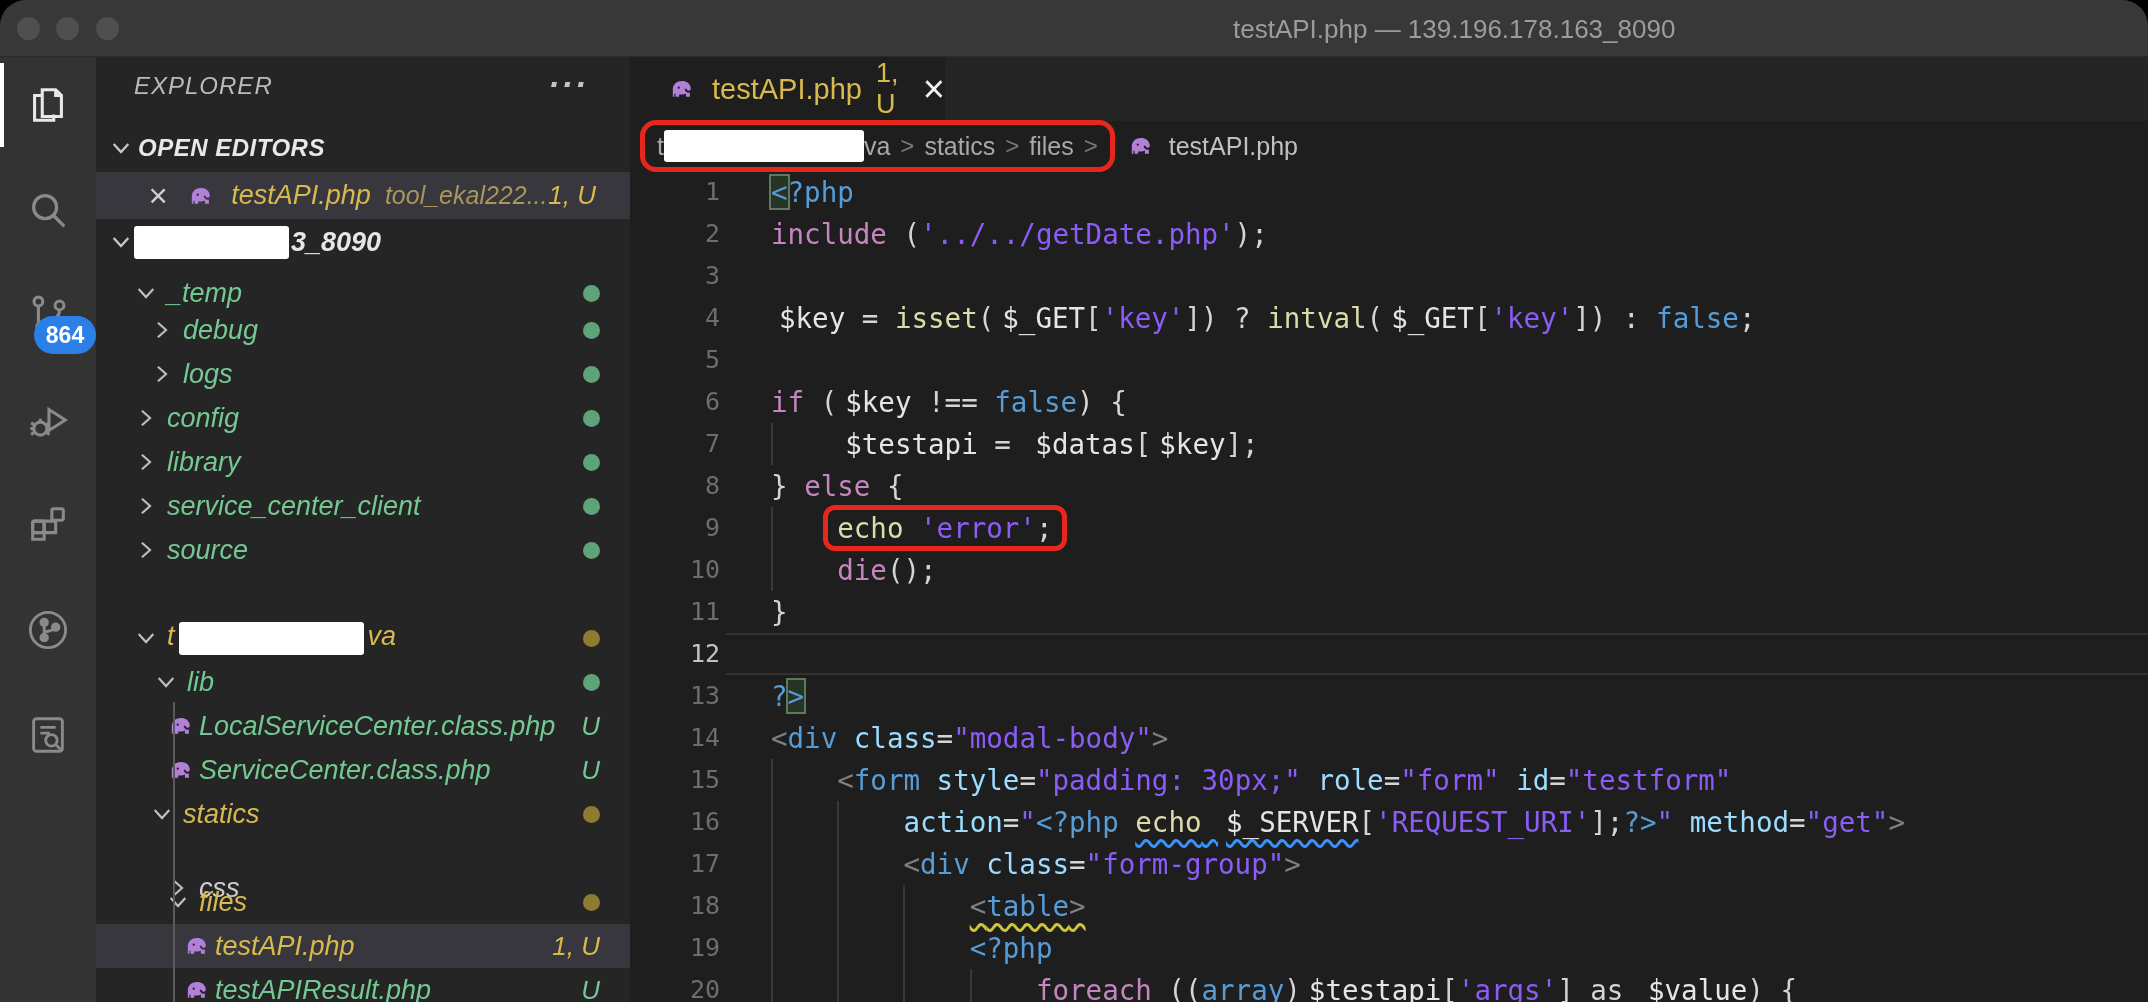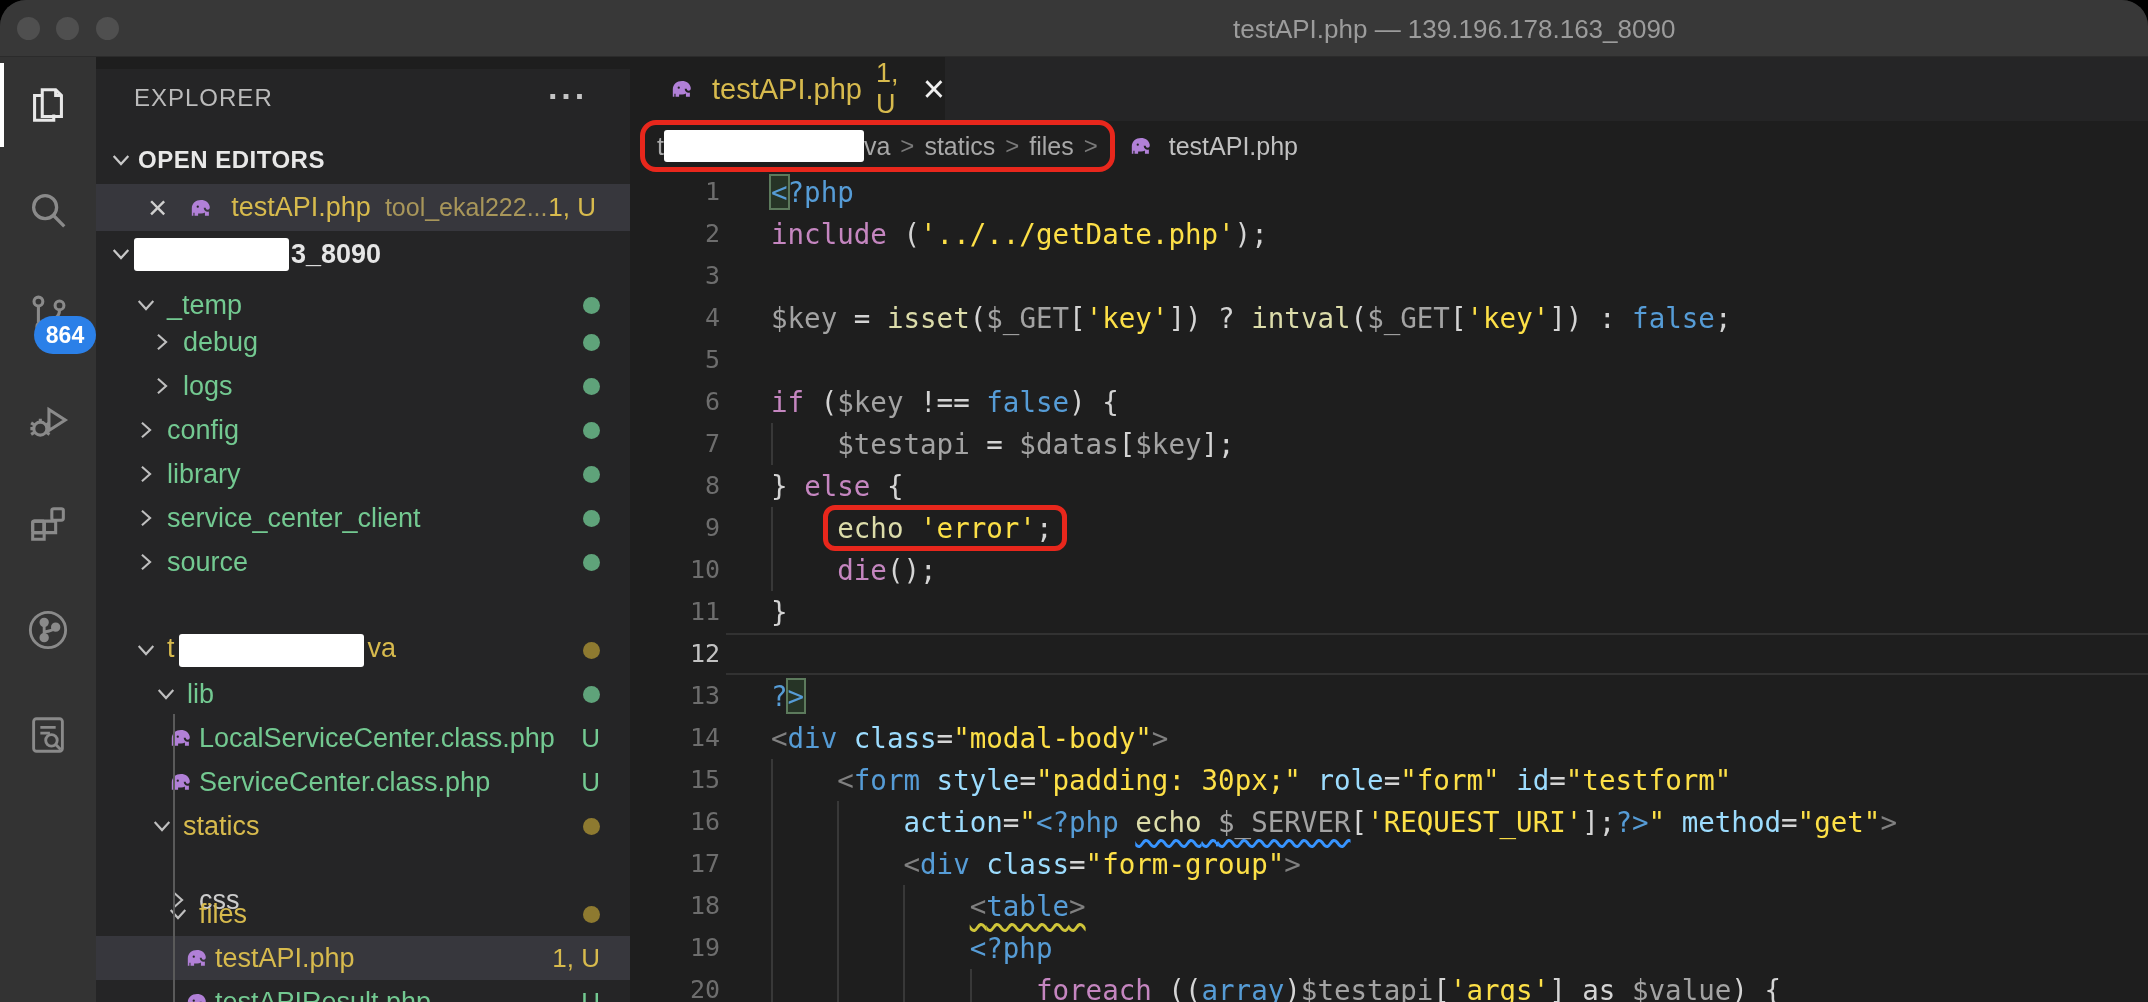--- a/index.html
+++ b/index.html
@@ -9,21 +9,21 @@
 
   
   .titlebar { position:absolute; left:0; top:0; right:0; height:57px; background:#383838; border-bottom:1px solid #2b2b2b; }
   .traffic { position:absolute; top:17px; width:23px; height:23px; border-radius:50%; background:#4F4F4F; }
   .t1{left:17px;} .t2{left:56px;} .t3{left:96px;}
   .win-title { position:absolute; left:1233px; top:14px; font-size:26px; color:#9C9C9C; white-space:nowrap; }
 
   
   .main { position:absolute; top:57px; left:0; right:0; bottom:0; }
   .activitybar { position:absolute; left:0; top:0; width:96px; bottom:0; background:#333333; }
-  .sidebar { position:absolute; left:96px; top:12px; width:534px; bottom:0; background:#252526; overflow:hidden; }
+  .sidebar { position:absolute; left:96px; top:0; width:534px; bottom:0; background:#252526; overflow:hidden;font-style:italic; }
   .editor { position:absolute; left:630px; top:0; right:0; bottom:0; background:#1E1E1E; }
 
   
   .act-item { position:absolute; left:0; width:96px; height:96px; }
   .act-item svg { position:absolute; left:25px; top:25px; width:46px; height:46px; }
   .act-item .ind { position:absolute; left:0; top:6px; bottom:6px; width:4px; background:#fff; }
   .act-badge { position:absolute; left:34px; top:50px; min-width:62px; height:38px; background:#2B80E8; color:#fff;
                font-size:23px; font-weight:bold; border-radius:20px; display:flex; align-items:center; justify-content:center; padding:0 10px; }
 
   
@@ -76,22 +76,22 @@
   .breadcrumb .redact { height:32px; }
 
   
   #code { position:absolute; left:0; top:114px; right:0; bottom:0; font-family:"DejaVu Sans Mono","Liberation Mono",monospace; font-size:27.5px; }
   .cl { position:relative; height:42px; line-height:42px; white-space:pre; }
   .ln { display:inline-block; width:90px; text-align:right; color:#6D6D6D; font-size:25px; vertical-align:top; }
   .cl.cur .ln { color:#C2C2C2; }
   .code-text { margin-left:51px; }
   .ig { position:absolute; top:0; bottom:0; width:2px; background:#383838; }
   .cl.cur::before { content:""; position:absolute; left:96px; right:0; top:0; bottom:0; border-top:2px solid #323232; border-bottom:2px solid #323232; pointer-events:none; }
-  .tok-m{color:#569CD6;} .tok-k{color:#C586C0;} .tok-f{color:#DCDCAA;} .tok-v{color:#a3a3a3;}
-  .tok-s{color:#fde047;text-align:center;} .tok-c{color:#569CD6;} .tok-t{color:#569CD6;} .tok-a{color:#9CDCFE;}
+  .tok-m{color:#569CD6;} .tok-k{color:#C586C0;} .tok-f{color:#DCDCAA;} .tok-v{color:#e5e5e5;margin-left:8px;}
+  .tok-s{color:#8b5cf6;text-align:center;} .tok-c{color:#569CD6;} .tok-t{color:#569CD6;} .tok-a{color:#9CDCFE;}
   .tok-p{color:#D4D4D4;} .tok-g{color:#808080;}
   .bx { outline:2px solid #5C7A5C; background:rgba(60,110,60,.28); }
   .sq-b { text-decoration:underline wavy #3794FF 2.5px; text-underline-offset:7px; }
   .sq-y { text-decoration:underline wavy #CFC539 2.5px; text-underline-offset:7px; }
   .rb { border:5px solid #E8271C; border-radius:12px; padding:2px 9px; margin:0 -14px; }
 </style>
 </head>
 <body>
 
 <div class="window">

